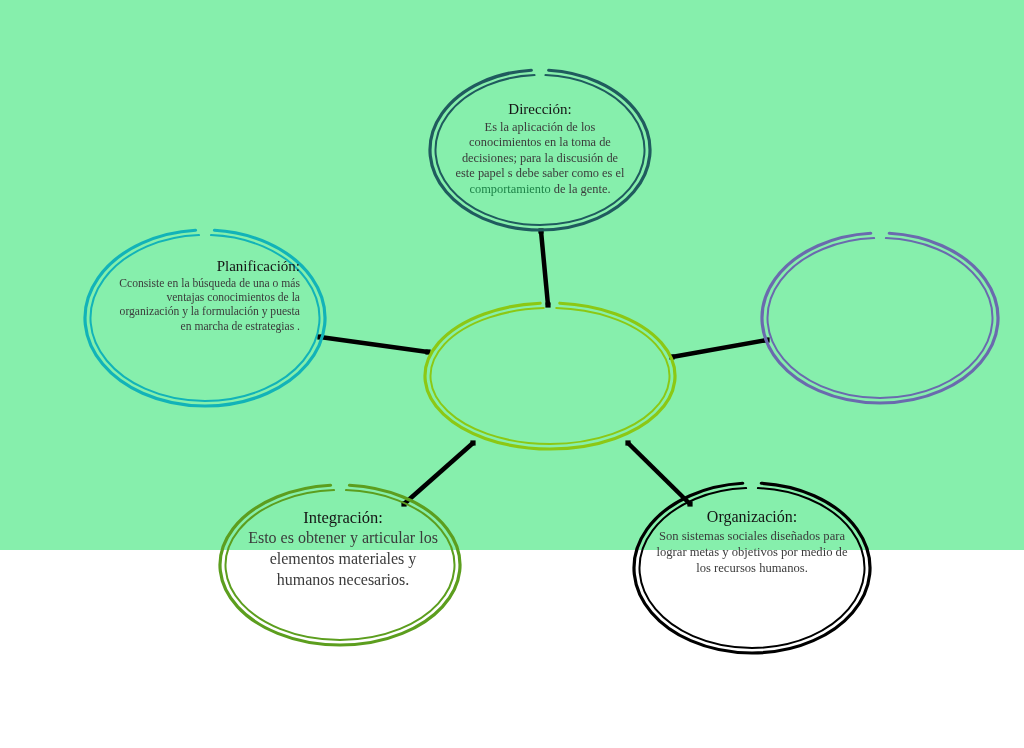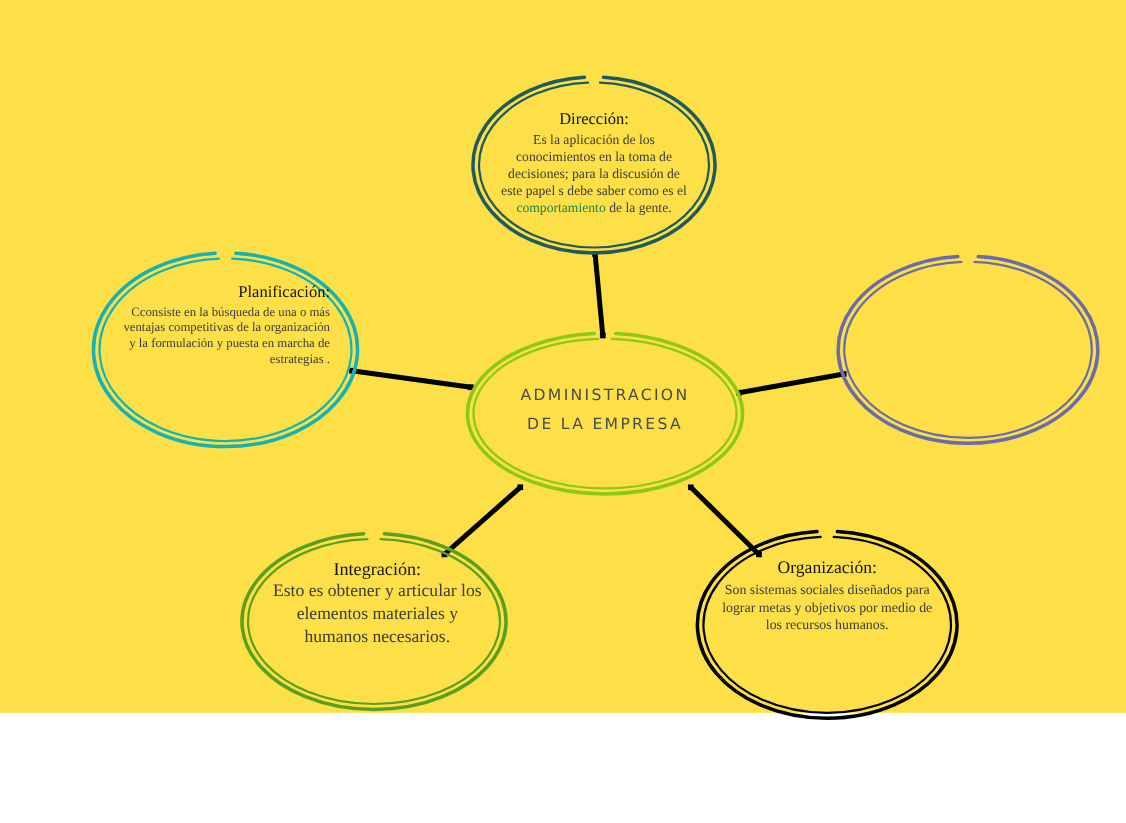--- a/index.html
+++ b/index.html
@@ -10,22 +10,22 @@
   }
   body {
     width: 1024px;
     height: 748px;
     font-family: "Liberation Serif", serif;
     overflow: hidden;
   }
   #canvas {
     position: relative;
     width: 1024px;
-    height: 648px;
-    background: #fde047;
+    height: 550px;
+    background: #86efac;
   }
   svg.layer {
     position: absolute;
     left: 0;
     top: 0;
     width: 1024px;
     height: 748px;
   }
   .node-text {
     position: absolute;
@@ -134,32 +134,28 @@
       </g>
   </svg>
 
   <div class="node-text t-direccion">
     <span class="node-title">Dirección:</span>
     <span class="node-body"><span>Es la aplicación de los conocimientos en la toma de decisiones; para la discusión de este papel s debe saber como es el </span><span class="highlight-green">comportamiento</span><span> de la gente.</span></span>
   </div>
 
   <div class="node-text t-planificacion">
     <span class="node-title">Planificación:</span>
-    <span class="node-body">Cconsiste en la búsqueda de una o más ventajas competitivas de la organización y la formulación y puesta en marcha de estrategias .</span>
+    <span class="node-body">Cconsiste en la búsqueda de una o más ventajas conocimientos de la organización y la formulación y puesta en marcha de estrategias .</span>
   </div>
 
 
   <div class="node-text t-integracion">
     <span class="node-title">Integración:</span>
     <span class="node-body">Esto es obtener y articular los elementos materiales y humanos necesarios.</span>
   </div>
 
   <div class="node-text t-organizacion">
     <span class="node-title">Organización:</span>
     <span class="node-body">Son sistemas sociales diseñados para lograr metas y objetivos por medio de los recursos humanos.</span>
   </div>
 
-  <div class="node-text t-center">
-    <span>ADMINISTRACION</span><br>
-    <span>DE LA EMPRESA</span>
-  </div>
 
 </div>
 
 </body></html>

